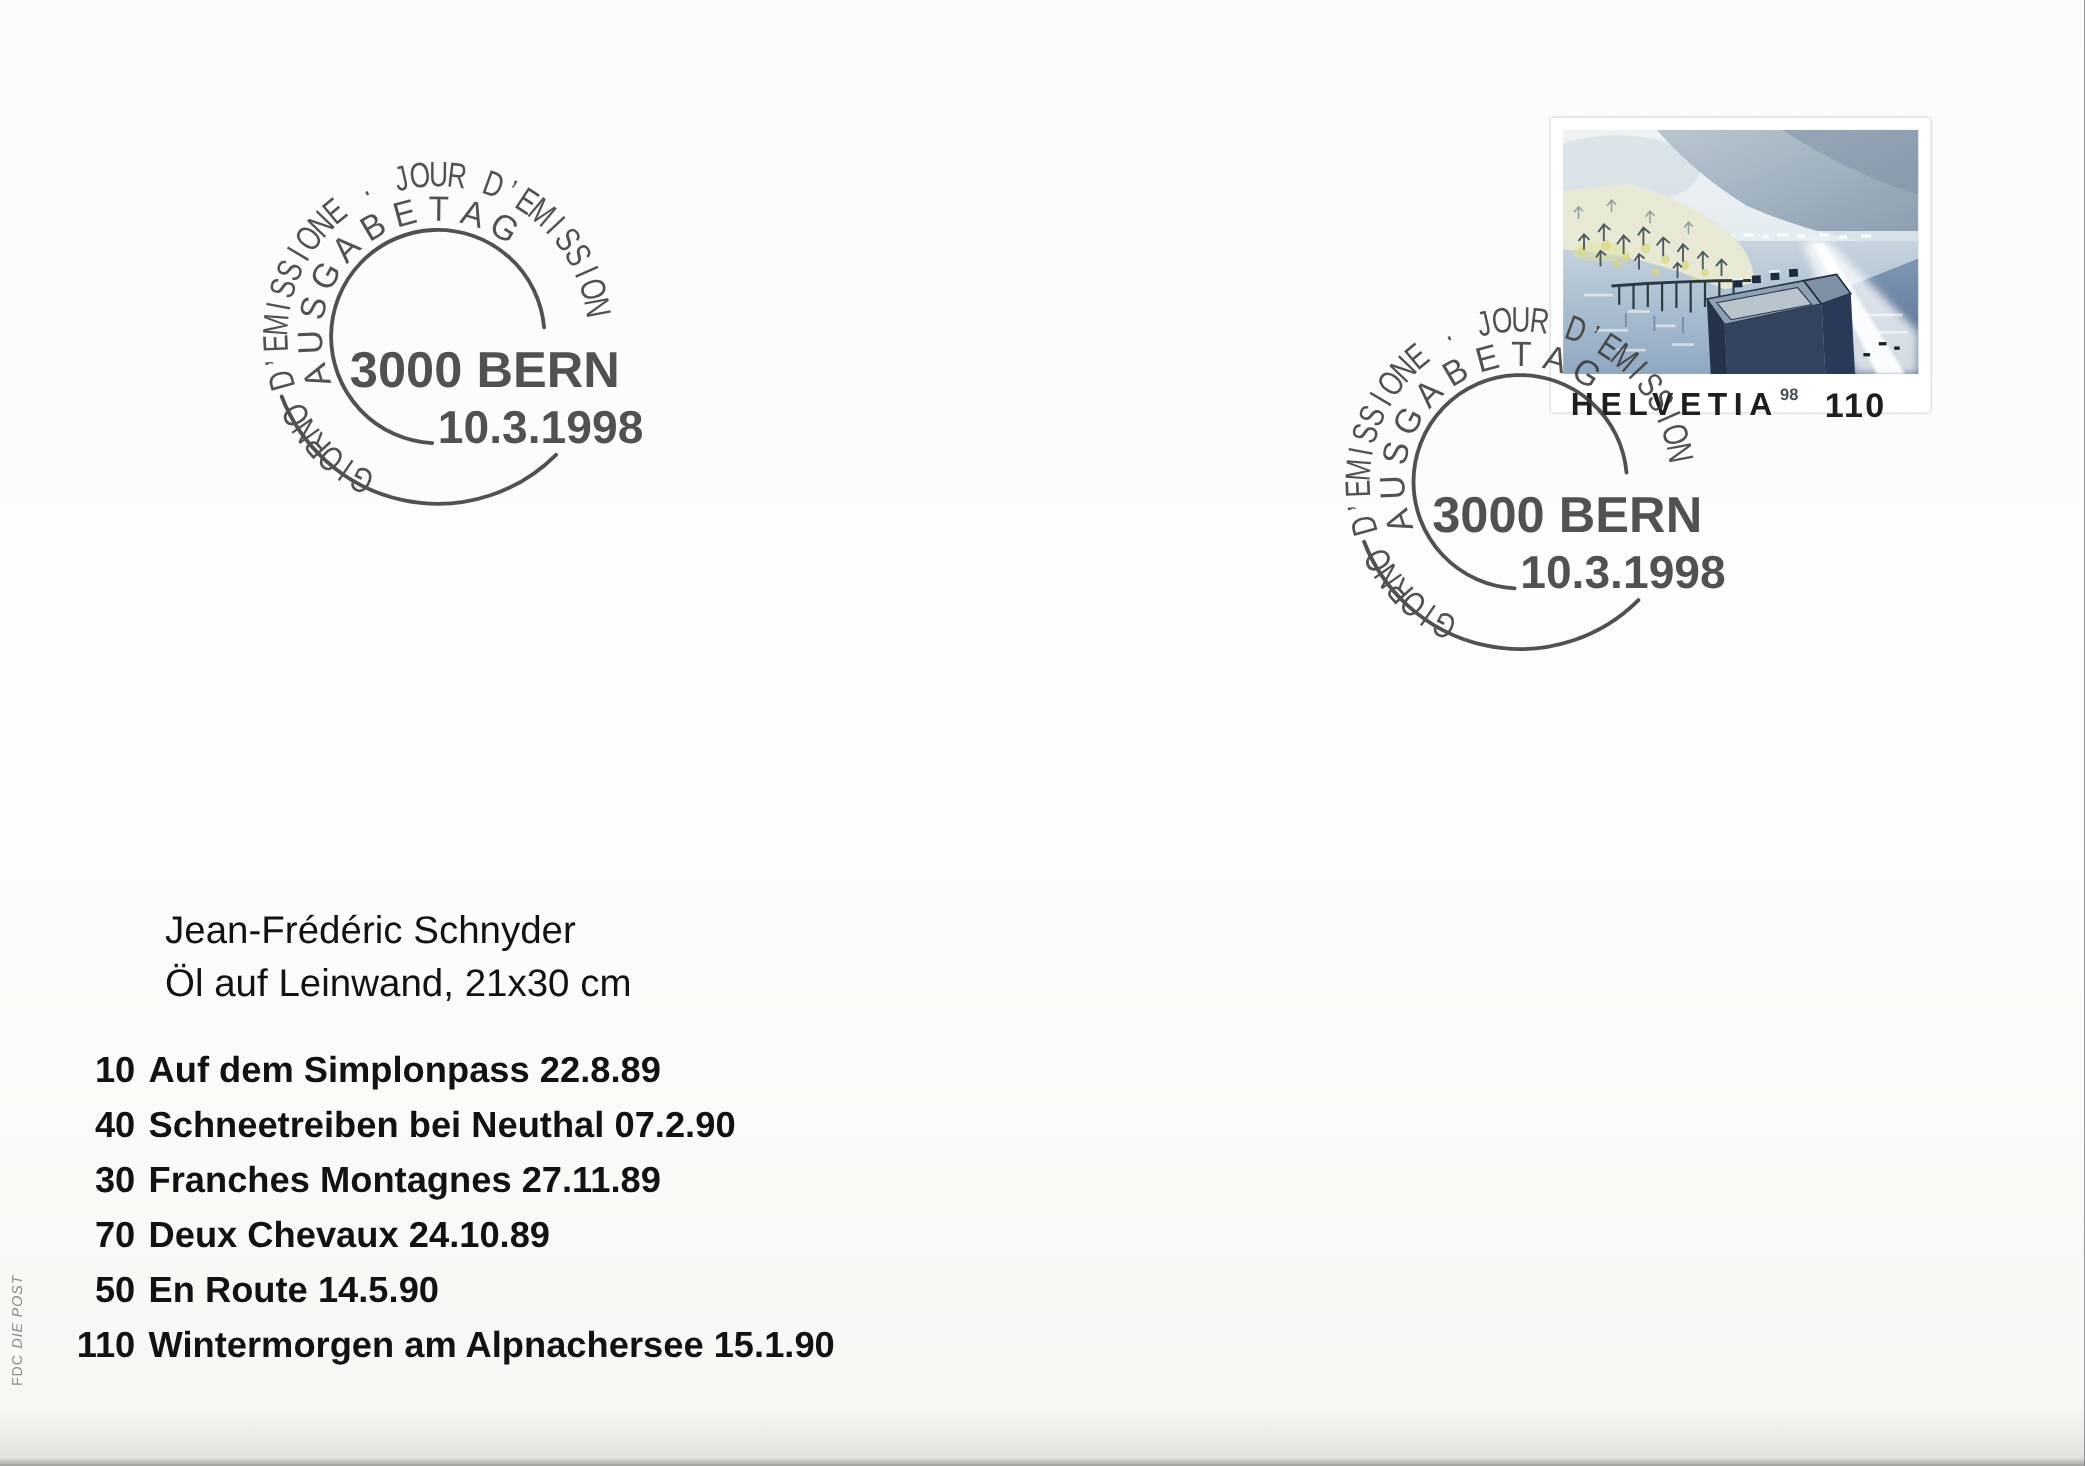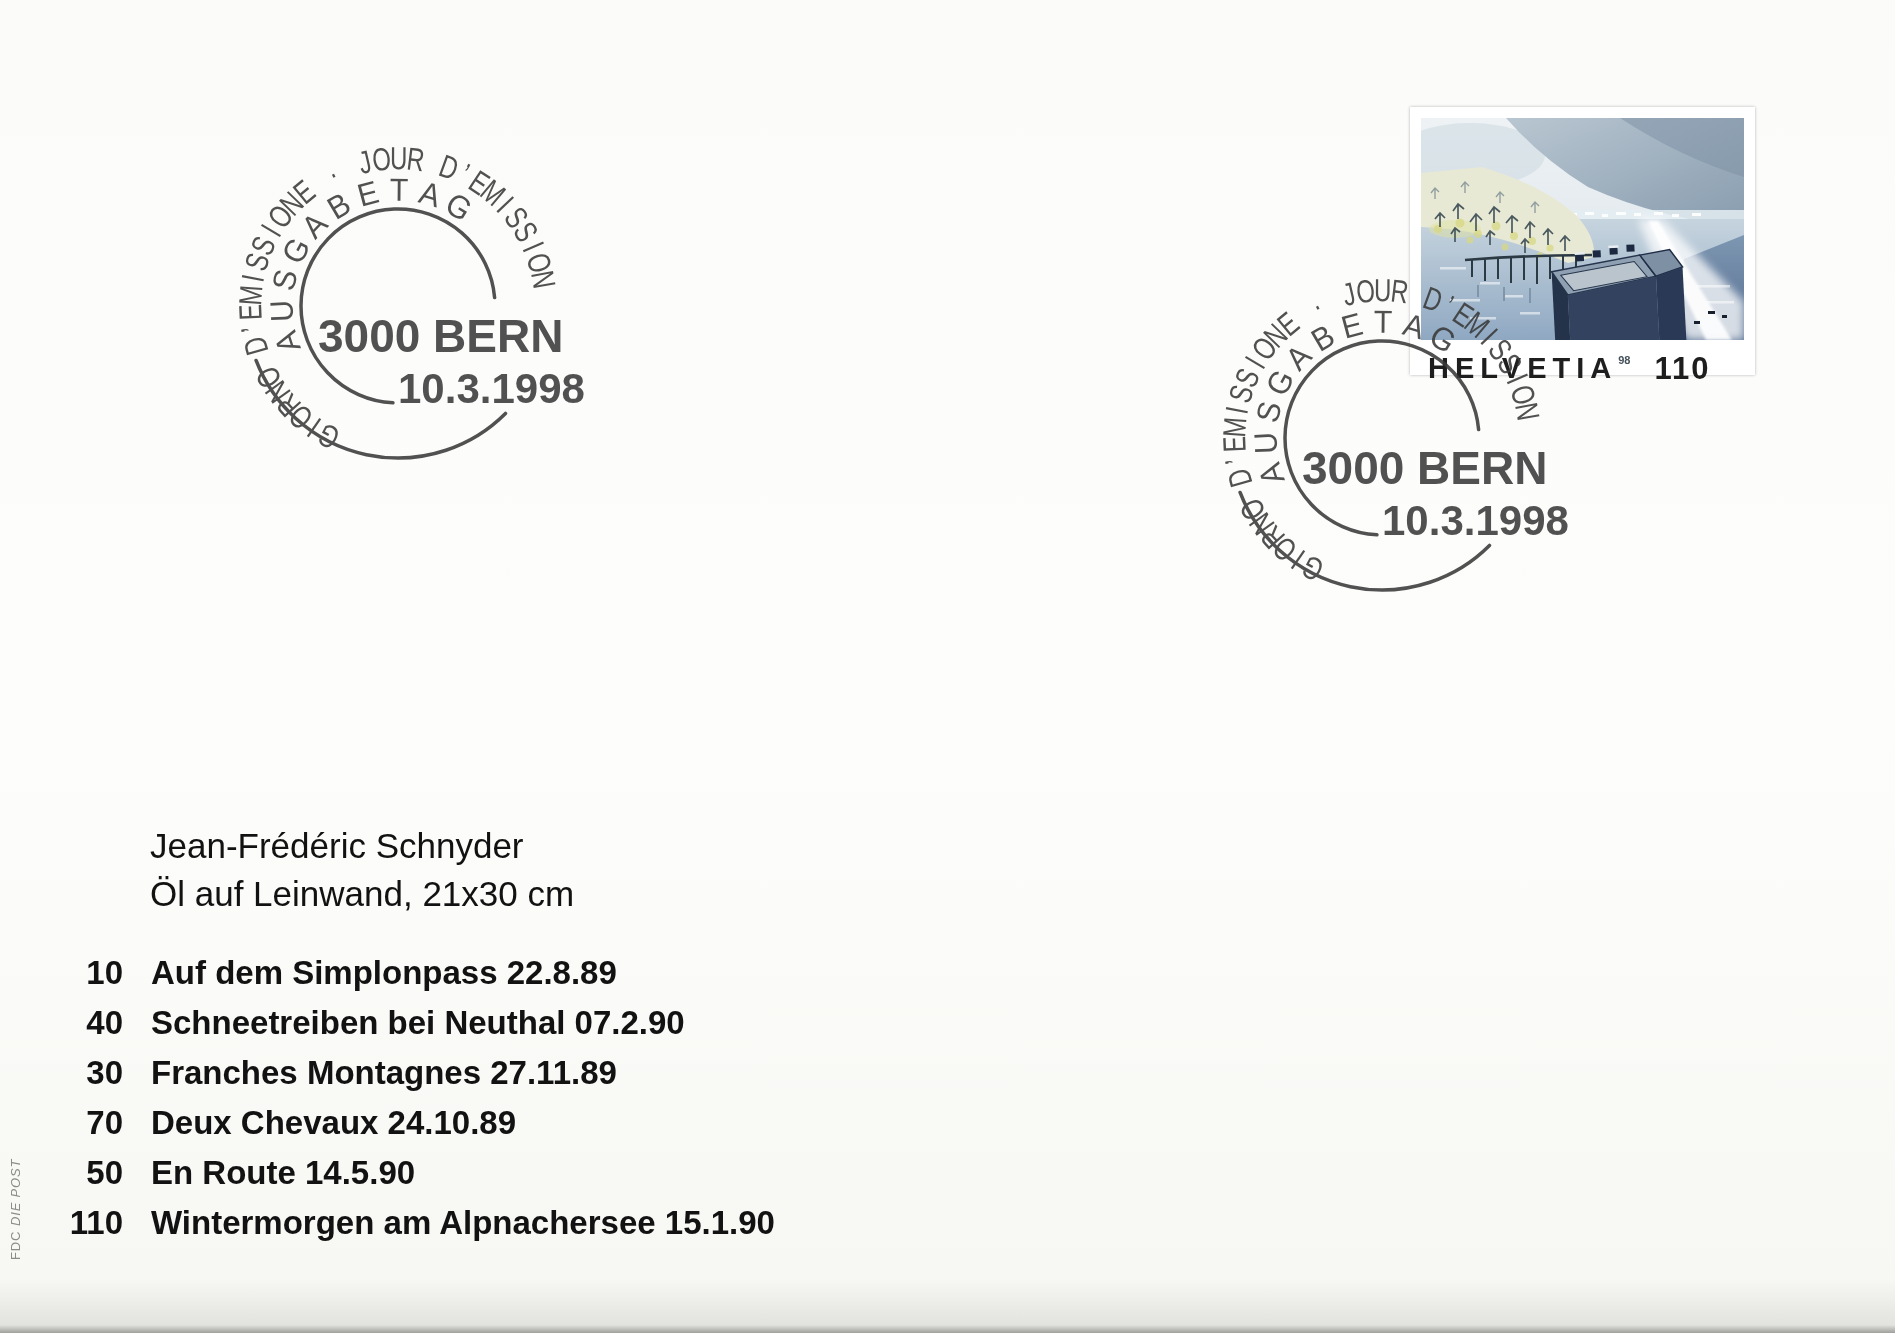--- a/index.html
+++ b/index.html
@@ -16,28 +16,28 @@
   .pm-left{left:168px;top:76px;}
   .pm-right{left:1152px;top:208px;}
   
   .stamp{position:absolute;left:1410px;top:107px;width:345px;height:268px;z-index:2;}
   .stamp>svg{position:absolute;left:0;top:0;filter:drop-shadow(0 0 1.5px rgba(90,90,90,.45));}
   .stamp-label{
     position:absolute;left:0;top:233px;width:298px;height:33px;display:flex;align-items:center;
     color:#1e1e1e;z-index:2;padding-left:18px;box-sizing:border-box;margin-top:12px;
   }
   .stamp-country{font-weight:bold;font-size:29px;letter-spacing:6px;}
-  .stamp-year{font-size:11px;font-weight:bold;color:#44505a;margin-left:1px;transform:translateY(-9px);letter-spacing:0;}
+  .stamp-year{font-size:15px;font-weight:bold;color:#44505a;margin-left:1px;transform:translateY(-9px);letter-spacing:0;}
   .stamp-value{font-weight:bold;font-size:31px;margin-left:24px;letter-spacing:2px;}
   
   .info{position:absolute;left:150px;top:822px;color:#121212;font-weight:normal;font-size:35px;line-height:48px;}
   .stamp-list{position:absolute;left:55px;top:948px;color:#121212;font-weight:bold;font-size:33px;}
   .stamp-list .row{display:flex;height:50px;align-items:center;}
   .stamp-list .val{width:68px;text-align:right;}
-  .stamp-list .title{margin-left:28px;white-space:nowrap;}
+  .stamp-list .title{margin-left:12px;white-space:nowrap;}
   
   .fdc{
     position:absolute;left:8px;top:1260px;transform-origin:0 0;transform:rotate(-90deg);
     font-size:13px;color:#8b8b87;letter-spacing:.8px;white-space:nowrap;
   }
   .fdc .brand{font-style:italic;margin-left:5px;}
 </style>
 </head>
 <body>
 

